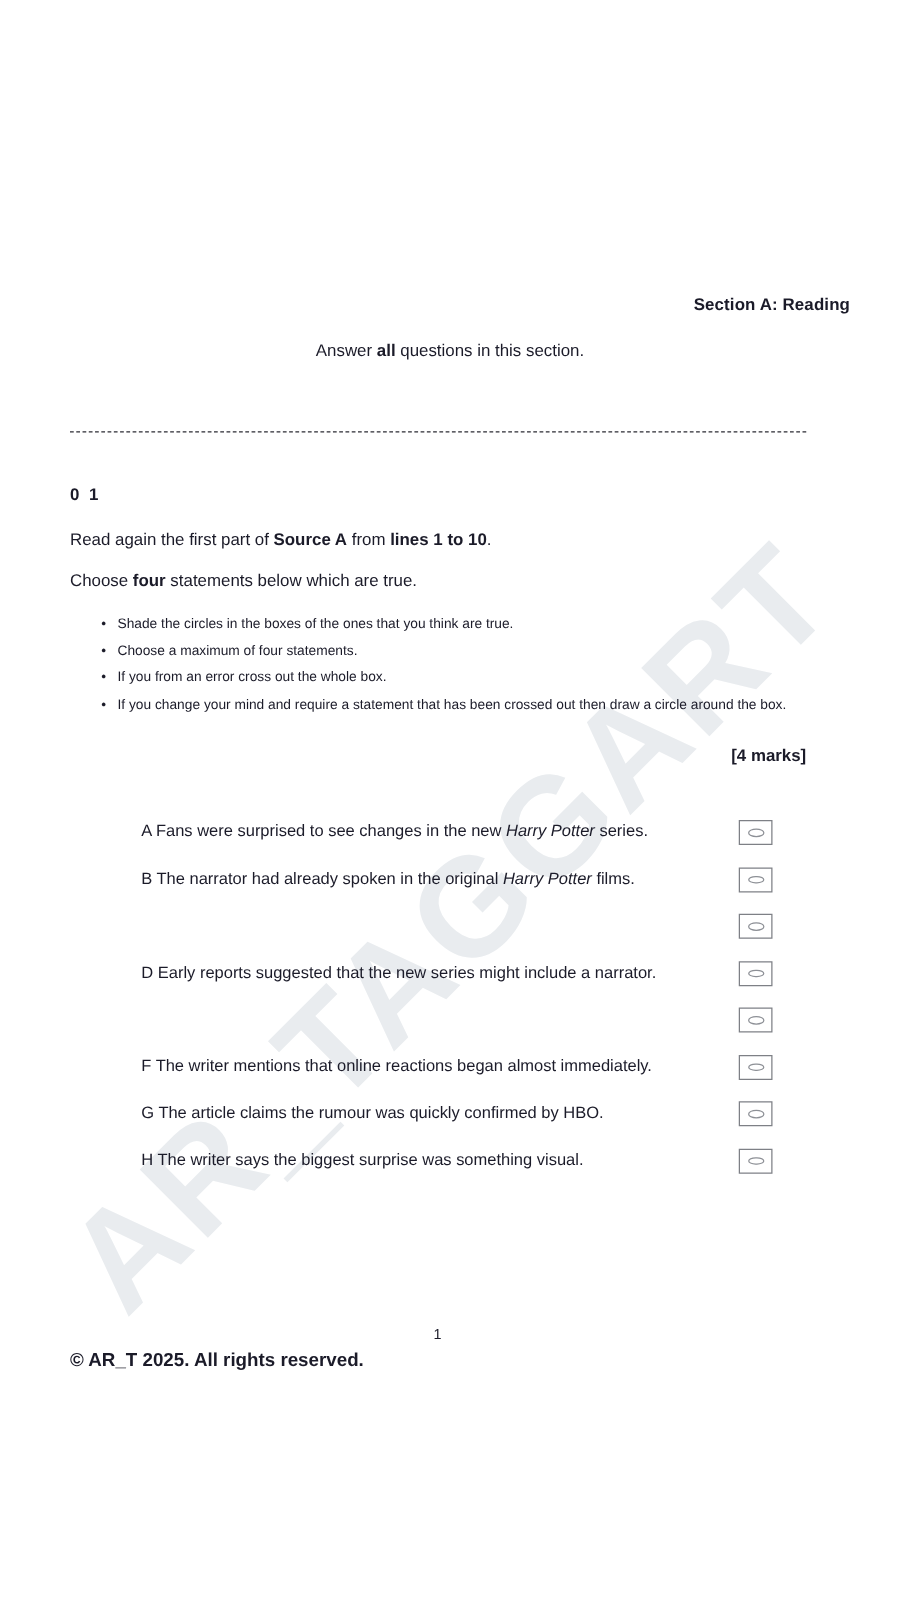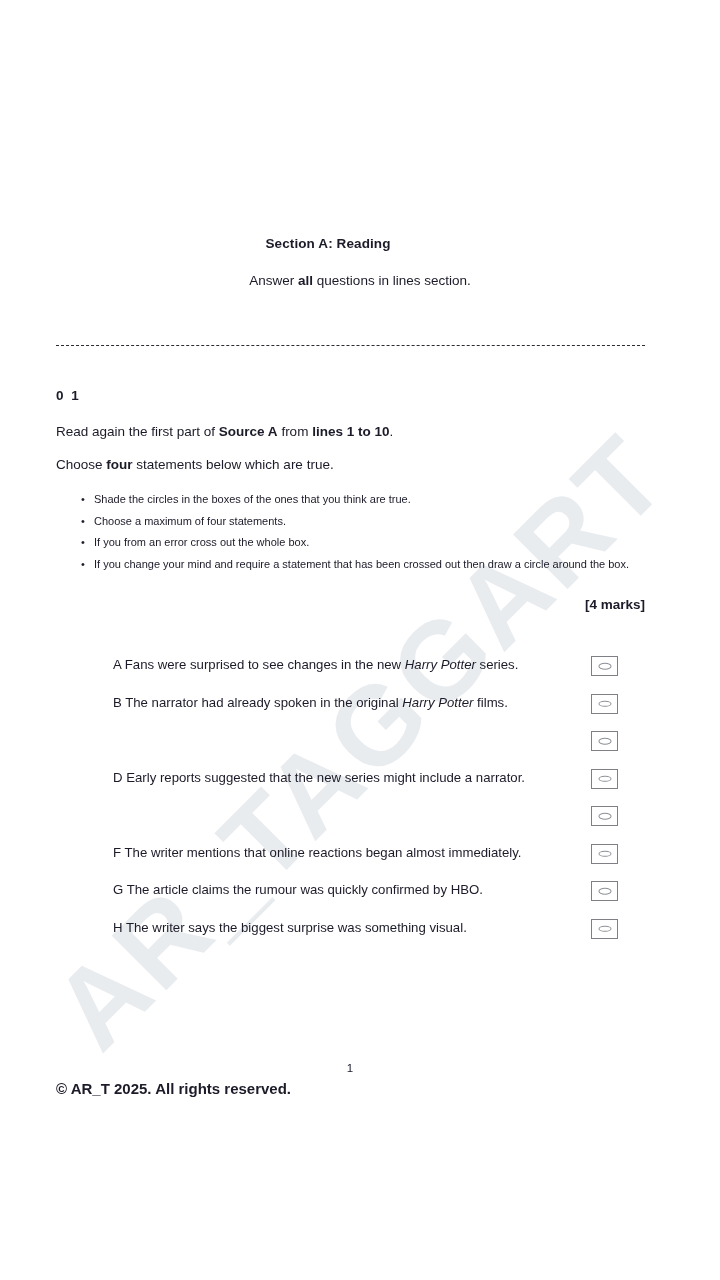--- a/index.html
+++ b/index.html
@@ -50,24 +50,25 @@
     position: absolute;
     inset: 0;
     z-index: 2;
   }
 
   .doc-title {
     position: absolute;
     top: 236px;
     left: 0;
     width: 656px;
-    text-align: center;
+    text-align: right;
     font-size: 13.5px;
     font-weight: 700;
     letter-spacing: 0.1px;
+    padding-left: 24px;
   }
 
   .instruction-block {
     position: absolute;
     top: 270px;
     left: 0;
     width: 720px;
     text-align: center;
     font-size: 13.5px;
     line-height: 21px;
@@ -207,21 +208,21 @@
 
   <div class="watermark-layer">
     <div class="watermark-text">AR_TAGGART</div>
   </div>
 
   <div class="content">
 
     <div class="doc-title">Section A: Reading</div>
 
     <div class="instruction-block">
-      <span class="line"><span>Answer </span><b>all</b><span> questions in lines section.</span></span>
+      <span class="line"><span>Answer </span><b>all</b><span> questions in this section.</span></span>
     </div>
 
     <div class="divider"></div>
 
     <div class="qnum">0 1</div>
 
     <div class="prompt-1"><span>Read again the first part of </span><b>Source A</b><span> from </span><b>lines 1 to 10</b><span>.</span></div>
 
     <div class="prompt-2"><span>Choose </span><b>four</b><span> statements below which are true.</span></div>
 

